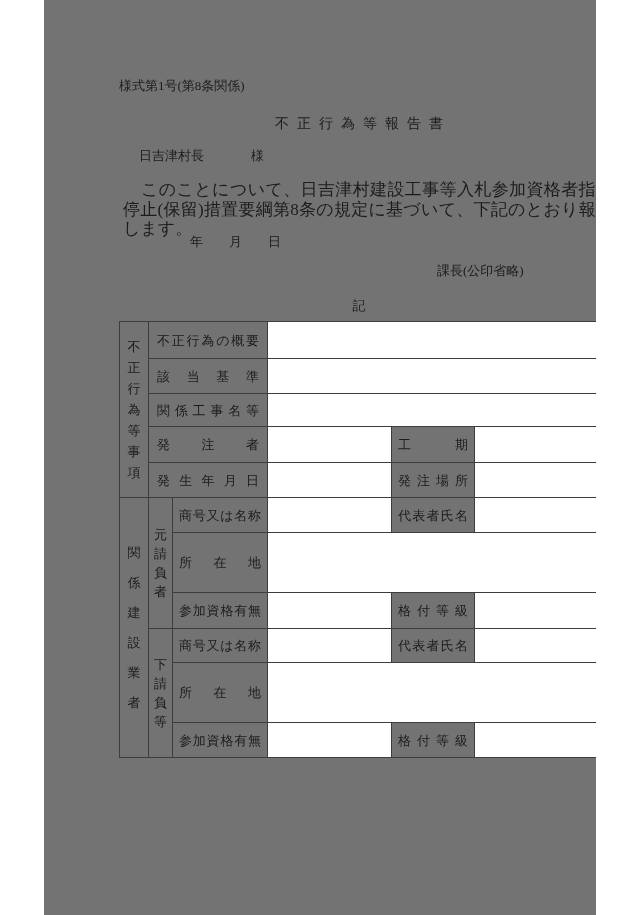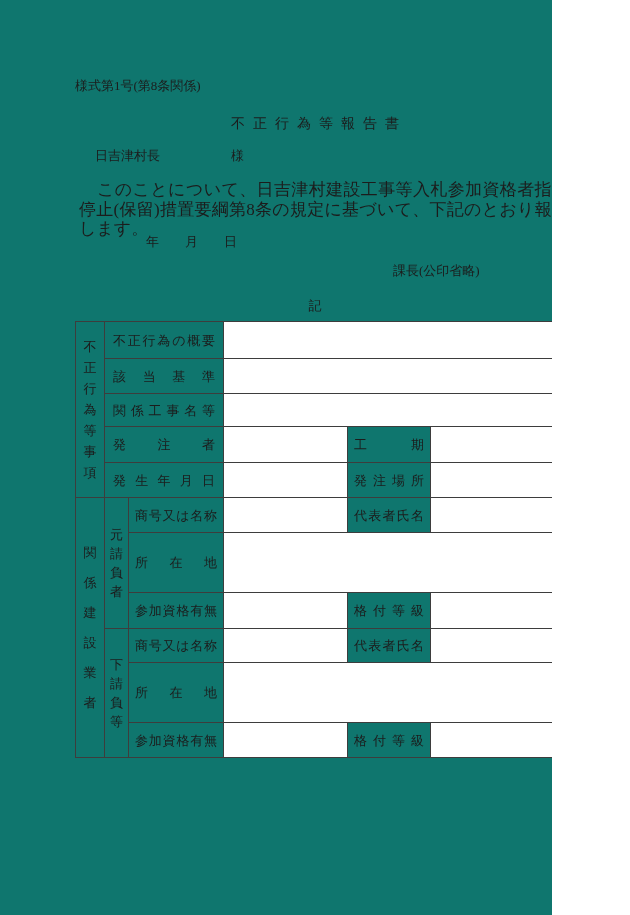--- a/index.html
+++ b/index.html
@@ -4,39 +4,40 @@
 <style>
   html, body {
     margin: 0;
     padding: 0;
     background: #ffffff;
   }
   #page {
     position: relative;
     width: 552px;
     height: 915px;
-    background: #0f766e;
+    background: #737373;
     color: #1c1c1c;
     font-family: "Liberation Serif", "DejaVu Serif", serif;
     font-size: 13px;
     overflow: hidden;
+    margin-left: 44px;
   }
   .abs { position: absolute; line-height: 1.15; }
 
   #form-number { left: 75px; top: 79px; }
   #doc-title {
     left: 0; top: 116px; width: 630px;
     text-align: center;
     font-size: 14px;
     letter-spacing: 8px;
     margin-left: 4px;
   }
   #recipient-line {
     left: 95px; top: 149px;
-    display: flex; gap: 71px;
+    display: flex; gap: 47px;
   }
   #body-paragraph {
     left: 79px; top: 180px; width: 490px;
     font-size: 17px;
     line-height: 19.5px;
     text-indent: 18px;
     text-align: justify;
   }
   #date-line { left: 146px; top: 235px; text-align: center; }
   #signer-line { left: 393px; top: 264px; }

